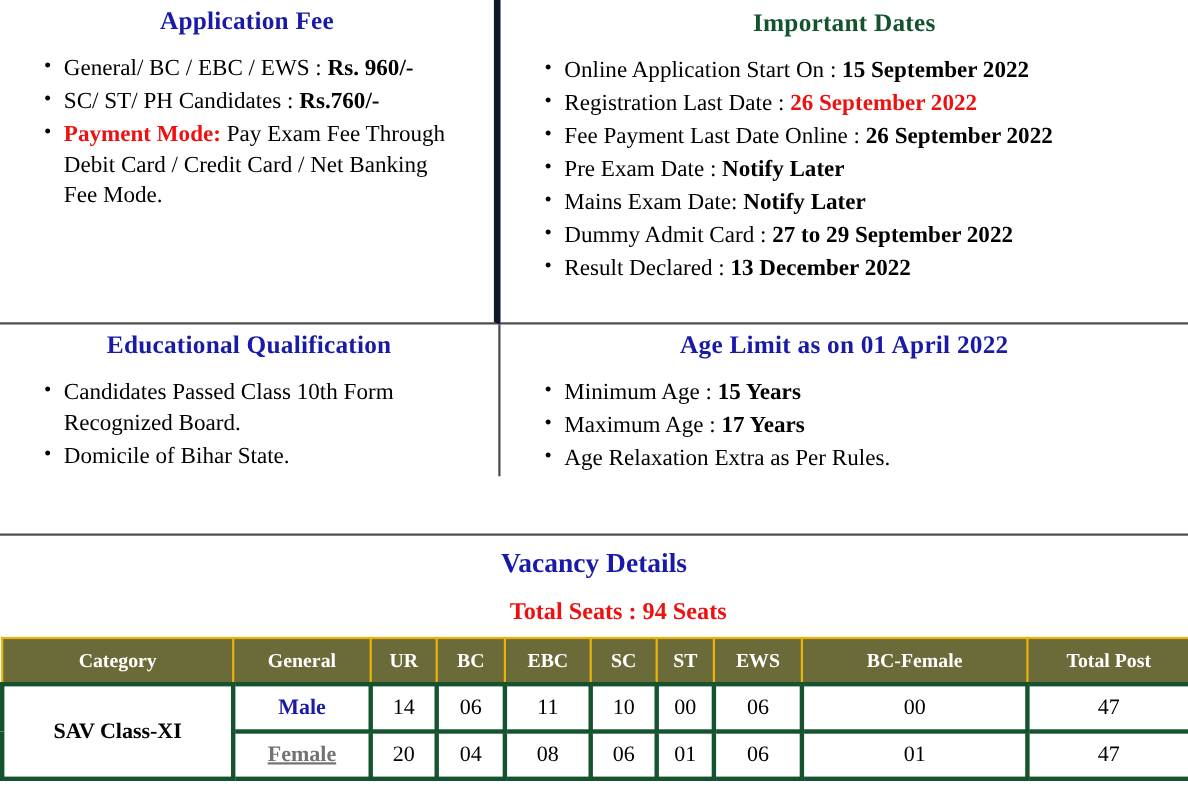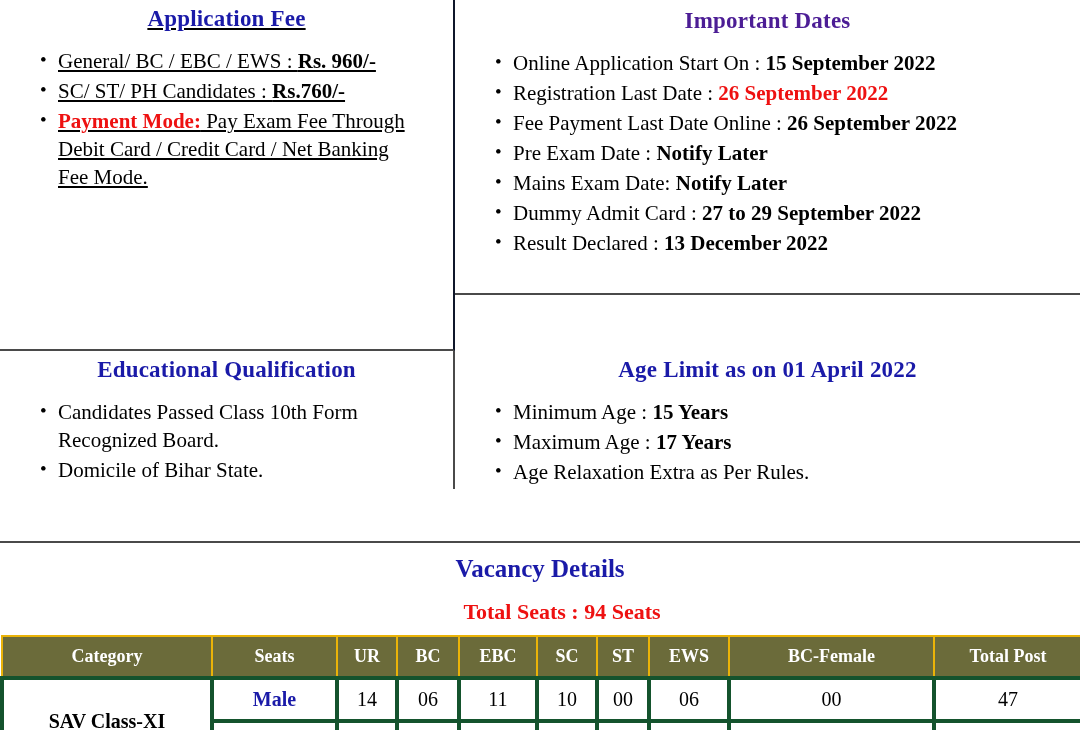--- a/index.html
+++ b/index.html
@@ -21,34 +21,34 @@
   
   .grid {
     display: grid;
     grid-template-columns: 455px 625px;
     border-bottom: 2px solid #4a4a4a;
   }
   .cell {
     padding: 6px 14px 10px 14px;
     position: relative;
   }
-  .cell.left-top { border-right: 2px solid #0f172a; border-bottom: 2px solid #4a4a4a; height: 351px; text-decoration: underline; }
+  .cell.left-top { border-right: 6px solid #0f172a; border-bottom: 2px solid #4a4a4a; height: 295px; }
   .cell.right-top { border-bottom: 2px solid #4a4a4a; height: 295px; }
   .cell.left-bottom { border-right: 2px solid #4a4a4a; height: 138px; }
   .cell.right-bottom { height: 190px; }
 
   .cell-title {
     text-align: center;
     font-weight: bold;
     font-size: 23px;
     color: #1a1aa8;
     margin: 0 0 12px 0;
     letter-spacing: .2px;
   }
-  .cell.right-top .cell-title { color: #4c1d95; margin-top: 2px; }
+  .cell.right-top .cell-title { color: #14532d; margin-top: 2px; }
 
   ul.bullets {
     margin: 16px;
     padding-left: 26px;
     list-style: none;
   }
   ul.bullets li {
     position: relative;
     font-size: 21px;
     line-height: 1.33;
@@ -105,21 +105,21 @@
     padding: 8px 2px;
     text-align: center;
     font-size: 20px;
     background: #ffffff;
   }
   td.cat {
     font-weight: bold;
     font-size: 20px;
   }
   td.gender-male { color: #1a1aa8; font-weight: bold; font-size: 20px; }
-  td.gender-female { color: #b91c1c; font-weight: bold; font-size: 20px; }
+  td.gender-female { color: #737373; font-weight: bold; font-size: 20px; text-decoration: underline; }
   .col-cat { width: 210px; }
   .col-gen { width: 125px; }
   .col-ur { width: 60px; }
   .col-bc { width: 62px; }
   .col-ebc { width: 78px; }
   .col-sc { width: 60px; }
   .col-st { width: 52px; }
   .col-ews { width: 80px; }
   .col-bcf { width: 205px; }
   .col-total { width: 148px; }
@@ -202,21 +202,21 @@
 
   </div>
 
   <div class="vacancy-title">Vacancy Details</div>
   <div class="total-seats">Total Seats : 94 Seats</div>
 
   <table class="vac">
     <thead>
       <tr>
         <th class="col-cat">Category</th>
-        <th class="col-gen">Seats</th>
+        <th class="col-gen">General</th>
         <th class="col-ur">UR</th>
         <th class="col-bc">BC</th>
         <th class="col-ebc">EBC</th>
         <th class="col-sc">SC</th>
         <th class="col-st">ST</th>
         <th class="col-ews">EWS</th>
         <th class="col-bcf">BC-Female</th>
         <th class="col-total">Total Post</th>
       </tr>
     </thead>

